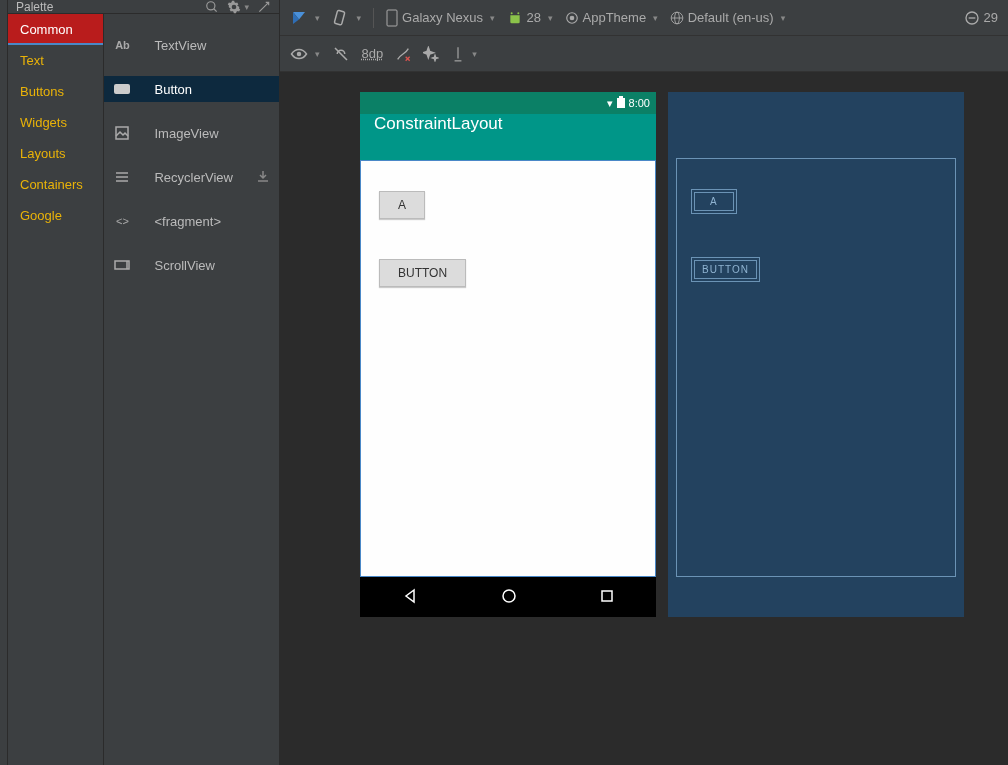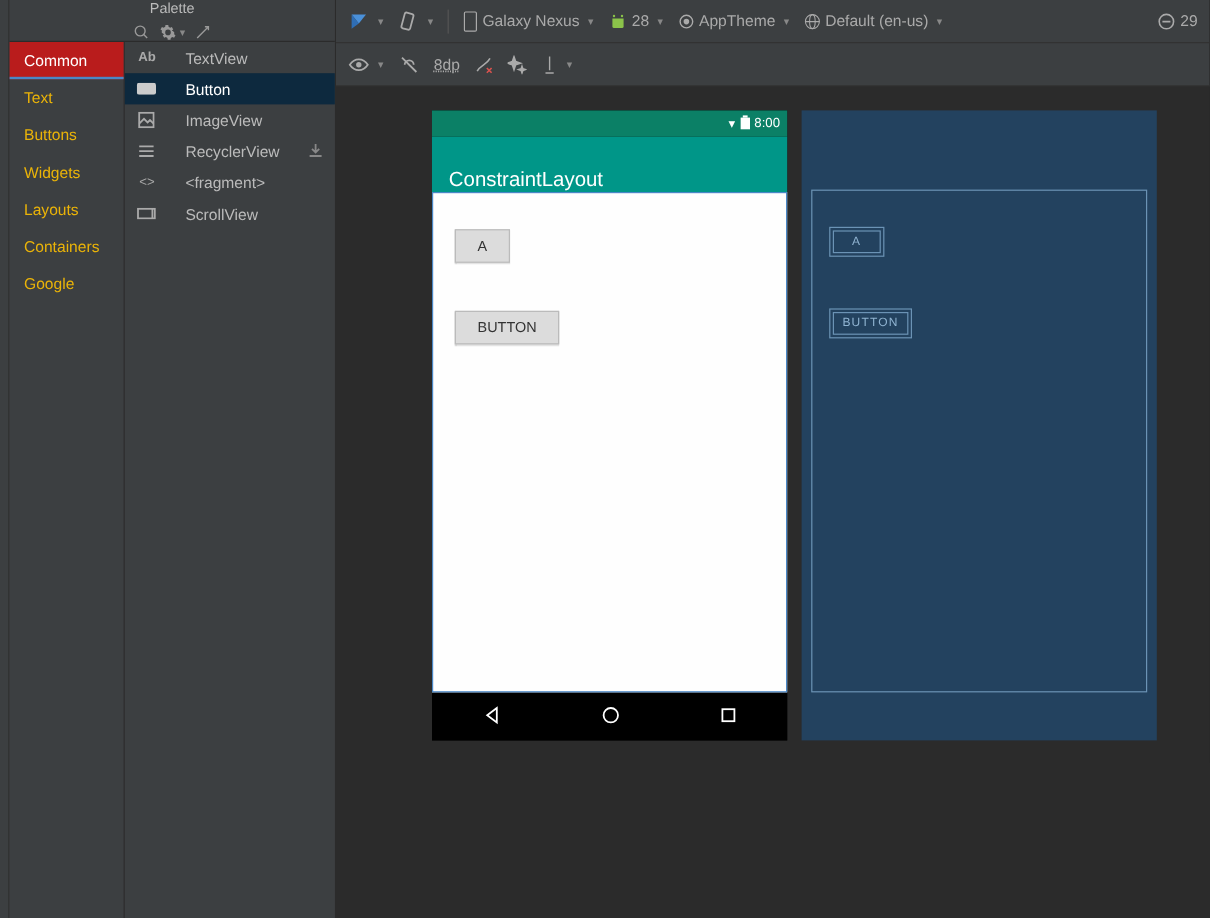--- a/index.html
+++ b/index.html
@@ -4,50 +4,50 @@
 <style>
   * { box-sizing: border-box; margin: 0; padding: 0; font-family: "Segoe UI", Arial, sans-serif; }
   body { background: #2b2b2b; width: 1008px; height: 765px; overflow: hidden; color: #bbbbbb; font-size: 13px; }
   .root { display: flex; width: 100%; height: 100%; }
   
   
   .gutter { width: 8px; background: #3c3f41; border-right: 1px solid #2b2b2b; }
   
   
   .palette { width: 272px; background: #3c3f41; display: flex; flex-direction: column; border-right: 1px solid #2b2b2b; }
-  .palette-header { height: 35px; display: flex; align-items: center; padding: 0 8px; background: #3c3f41; border-bottom: 1px solid #2b2b2b; flex-direction: column; }
+  .palette-header { height: 14px; display: flex; align-items: center; padding: 0 8px; background: #3c3f41; border-bottom: 1px solid #2b2b2b; }
   .palette-title { flex: 1; color: #bbbbbb; font-size: 12px; }
   .header-icons { display: flex; gap: 8px; align-items: center; }
   .header-icons span { color: #9a9a9a; cursor: pointer; display:inline-flex; align-items:center;}
   
   .palette-body { display: flex; flex: 1; }
   .categories { width: 104px; background: #3c3f41; border-right: 1px solid #2b2b2b; display: flex; flex-direction: column; padding-top: 0;}
   .cat-item { padding: 8px 12px; color: #eab308; cursor: pointer; }
   .cat-item.selected { background: #b91c1c; color: #ffffff; border-bottom: 2px solid #4a88c7; padding-bottom:6px;}
   
   .items { flex: 1; background: #3c3f41; display: flex; flex-direction: column; }
-  .item-row { display: flex; align-items: center; padding: 5px 10px; color: #bbbbbb; cursor: pointer; gap: 24px;}
+  .item-row { display: flex; align-items: center; padding: 5px 10px; color: #bbbbbb; cursor: pointer; gap: 24px; margin-top: 18px;}
   .item-row.selected { background: #0d293e; color: #fff;}
   .item-row .icon { width: 16px; height: 16px; display:inline-flex; align-items:center; justify-content:center; color:#aaa;}
   .item-row .dl { margin-left:auto; color:#888;}
   
   
   .design { flex: 1; background: #2b2b2b; display: flex; flex-direction: column; }
   .toolbar1, .toolbar2 { height: 36px; display: flex; align-items: center; gap: 12px; padding: 0 10px; background: #3c3f41; border-bottom: 1px solid #323232;}
   .tb-item { display: flex; align-items: center; gap: 4px; color: #aaa; cursor: pointer; }
   .tb-item svg { flex-shrink:0;}
   .dd::after { content: "▾"; font-size: 9px; margin-left: 3px; color: #888;}
   .underline-link { text-decoration: underline dotted; }
   
   .canvas { flex: 1; background: #2b2b2b; position: relative; padding: 20px 0 0 80px; display:flex; gap:12px;}
   
   
   .device { width: 296px; height: 525px; background: #000; position: relative; display:flex; flex-direction:column;}
   .statusbar { height: 22px; background: #0b8066; color: #fff; display:flex; justify-content:flex-end; align-items:center; padding:0 6px; gap:4px; font-size:11px;}
-  .appbar { height: 46px; background: #009688; color:#fff; display:flex; align-items:flex-end; padding:0 14px; font-size:17px; font-weight:500;}
+  .appbar { height: 46px; background: #009688; color:#fff; display:flex; align-items:flex-start; padding:0 14px; font-size:17px; font-weight:500;}
   .content { flex:1; background:#fefefe; position:relative; border:1px solid #4a88c7;}
   .navbar { height:40px; background:#000; display:flex; justify-content:space-around; align-items:center;}
   .navbtn { color:#fff; }
   .android-btn { position:absolute; background:#dcdcdc; border:1px solid #bbb; padding:6px 18px; font-size:12px; color:#333; box-shadow:0 1px 1px rgba(0,0,0,.2);}
   
   
   .blueprint { width:296px; height:525px; background:#23425f; position:relative; }
   .bp-content { position:absolute; top:66px; left:8px; right:8px; bottom:40px; border:1px solid #6b93b5;}
   .bp-btn { position:absolute; border:1px solid #6b93b5; padding:6px 18px; font-size:10px; color:#8fb3d1; letter-spacing:1px;}
   .bp-btn::before { content:""; position:absolute; top:2px; left:2px; right:2px; bottom:2px; border:1px solid #6b93b5;}

